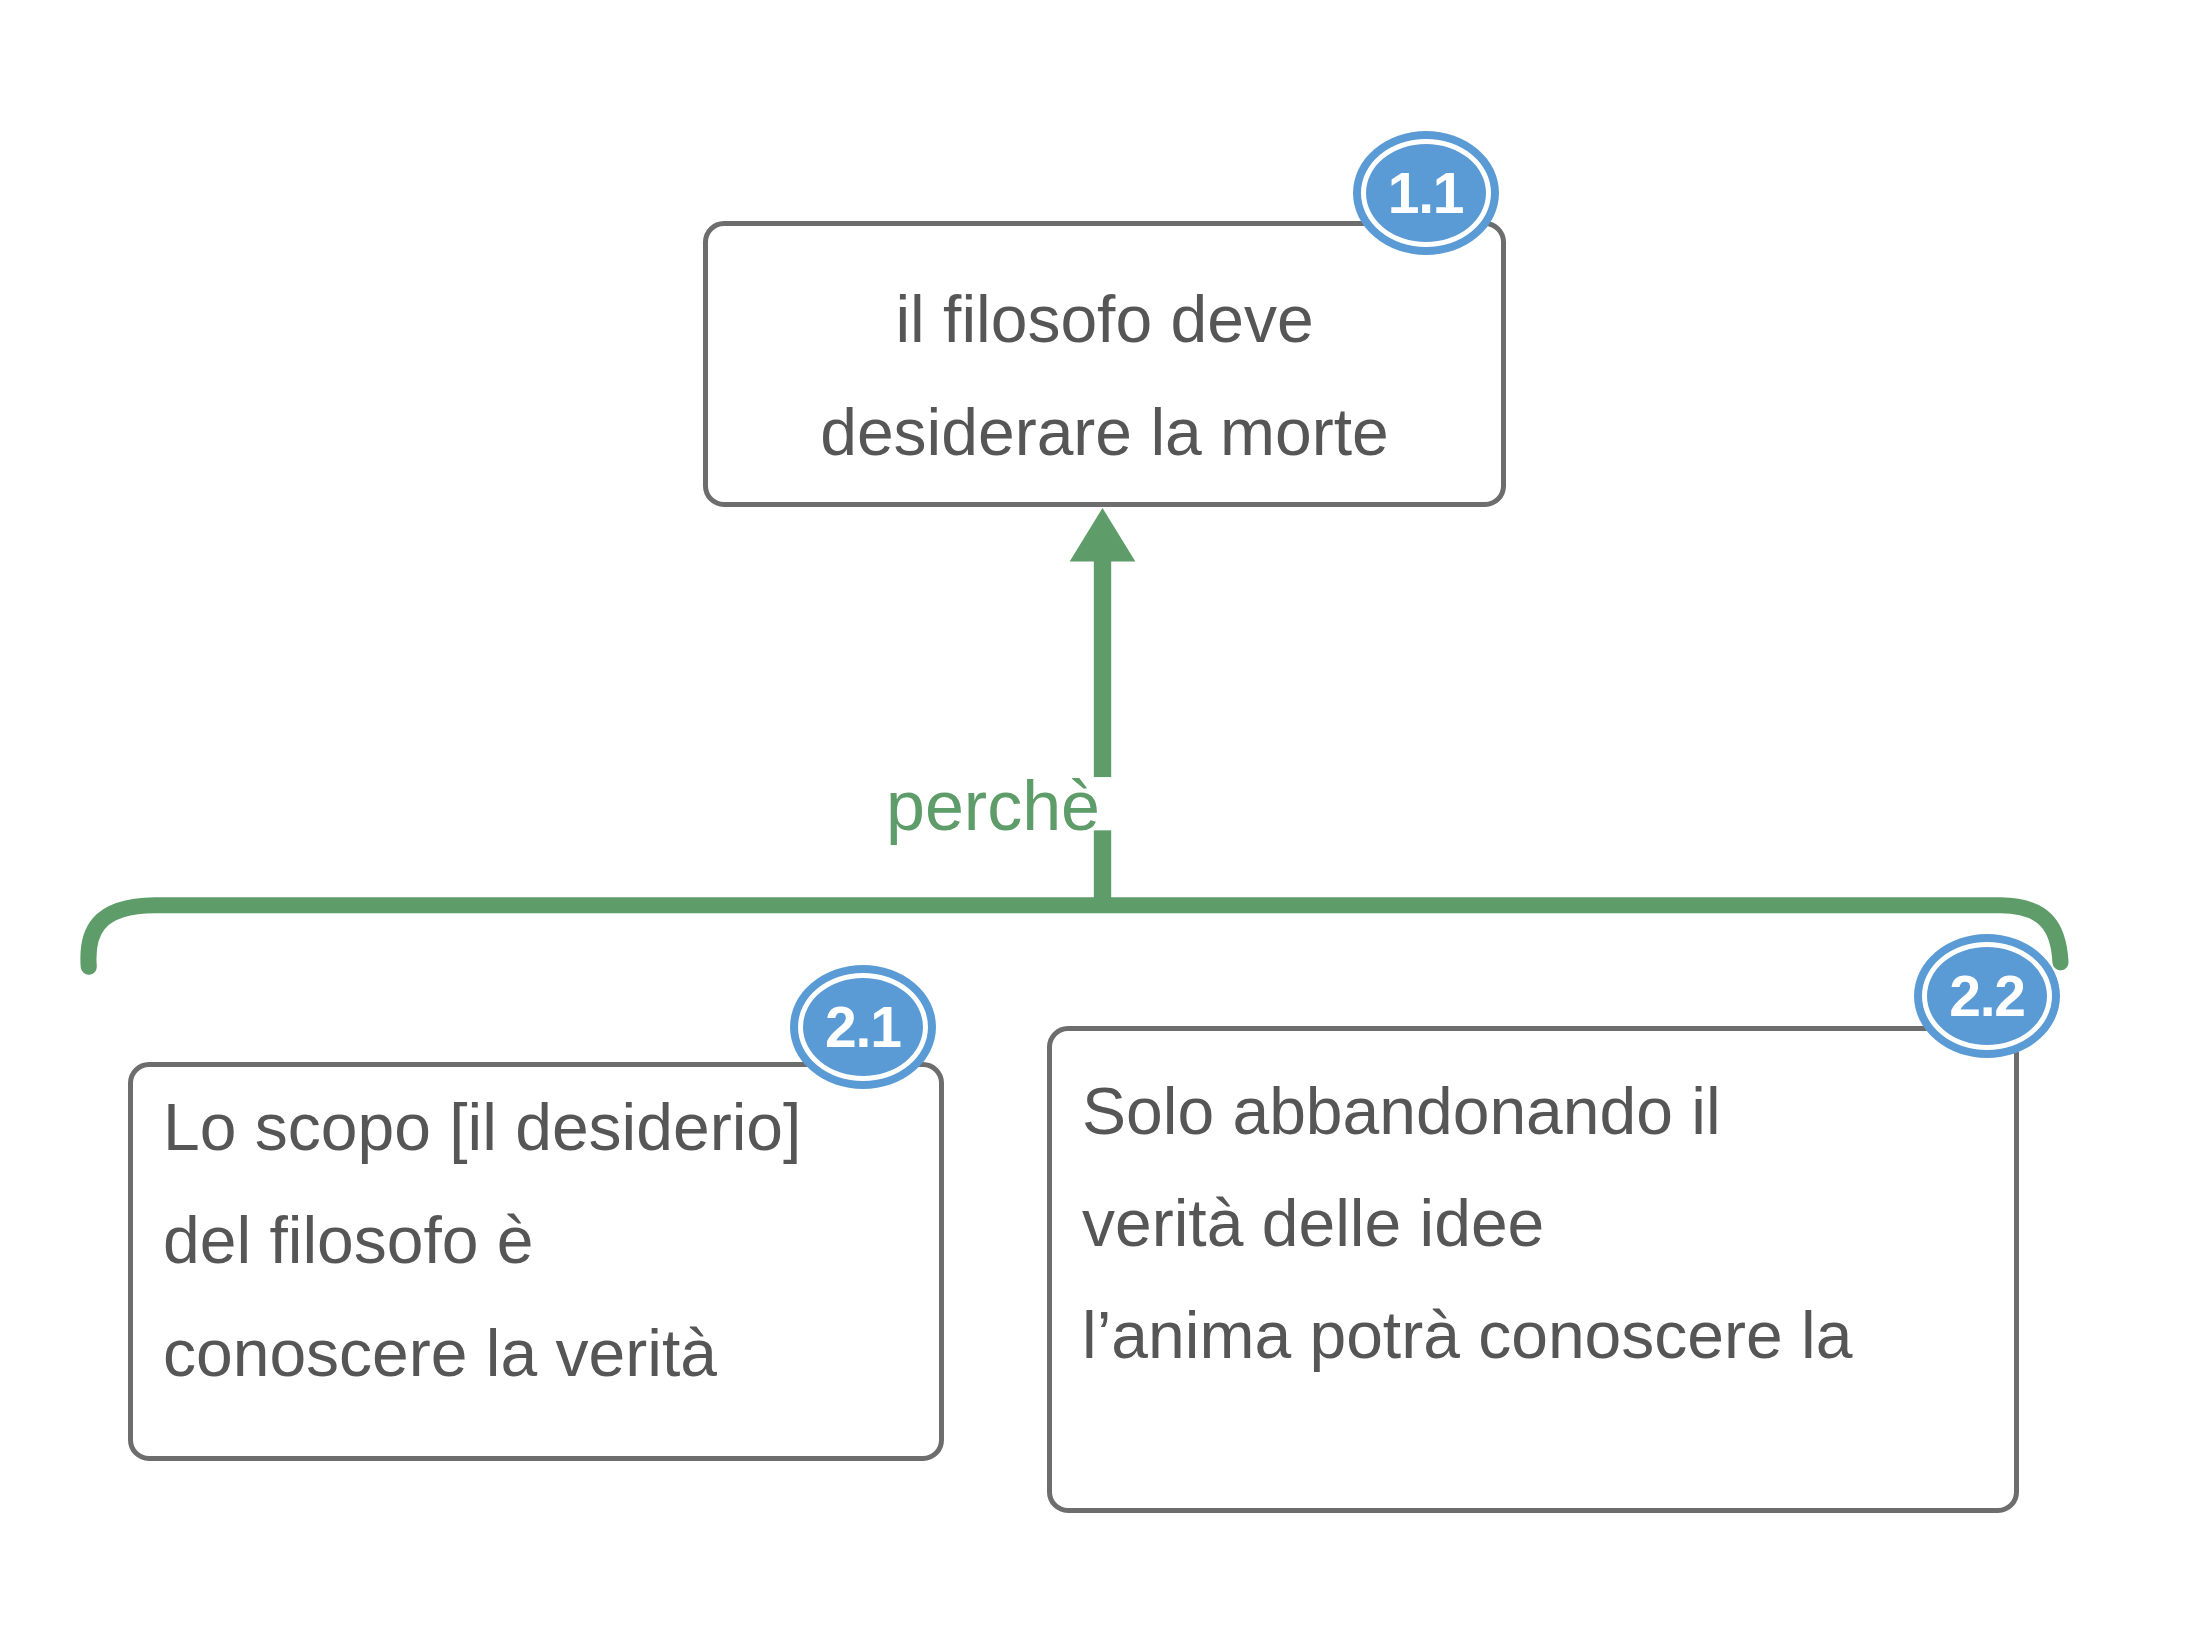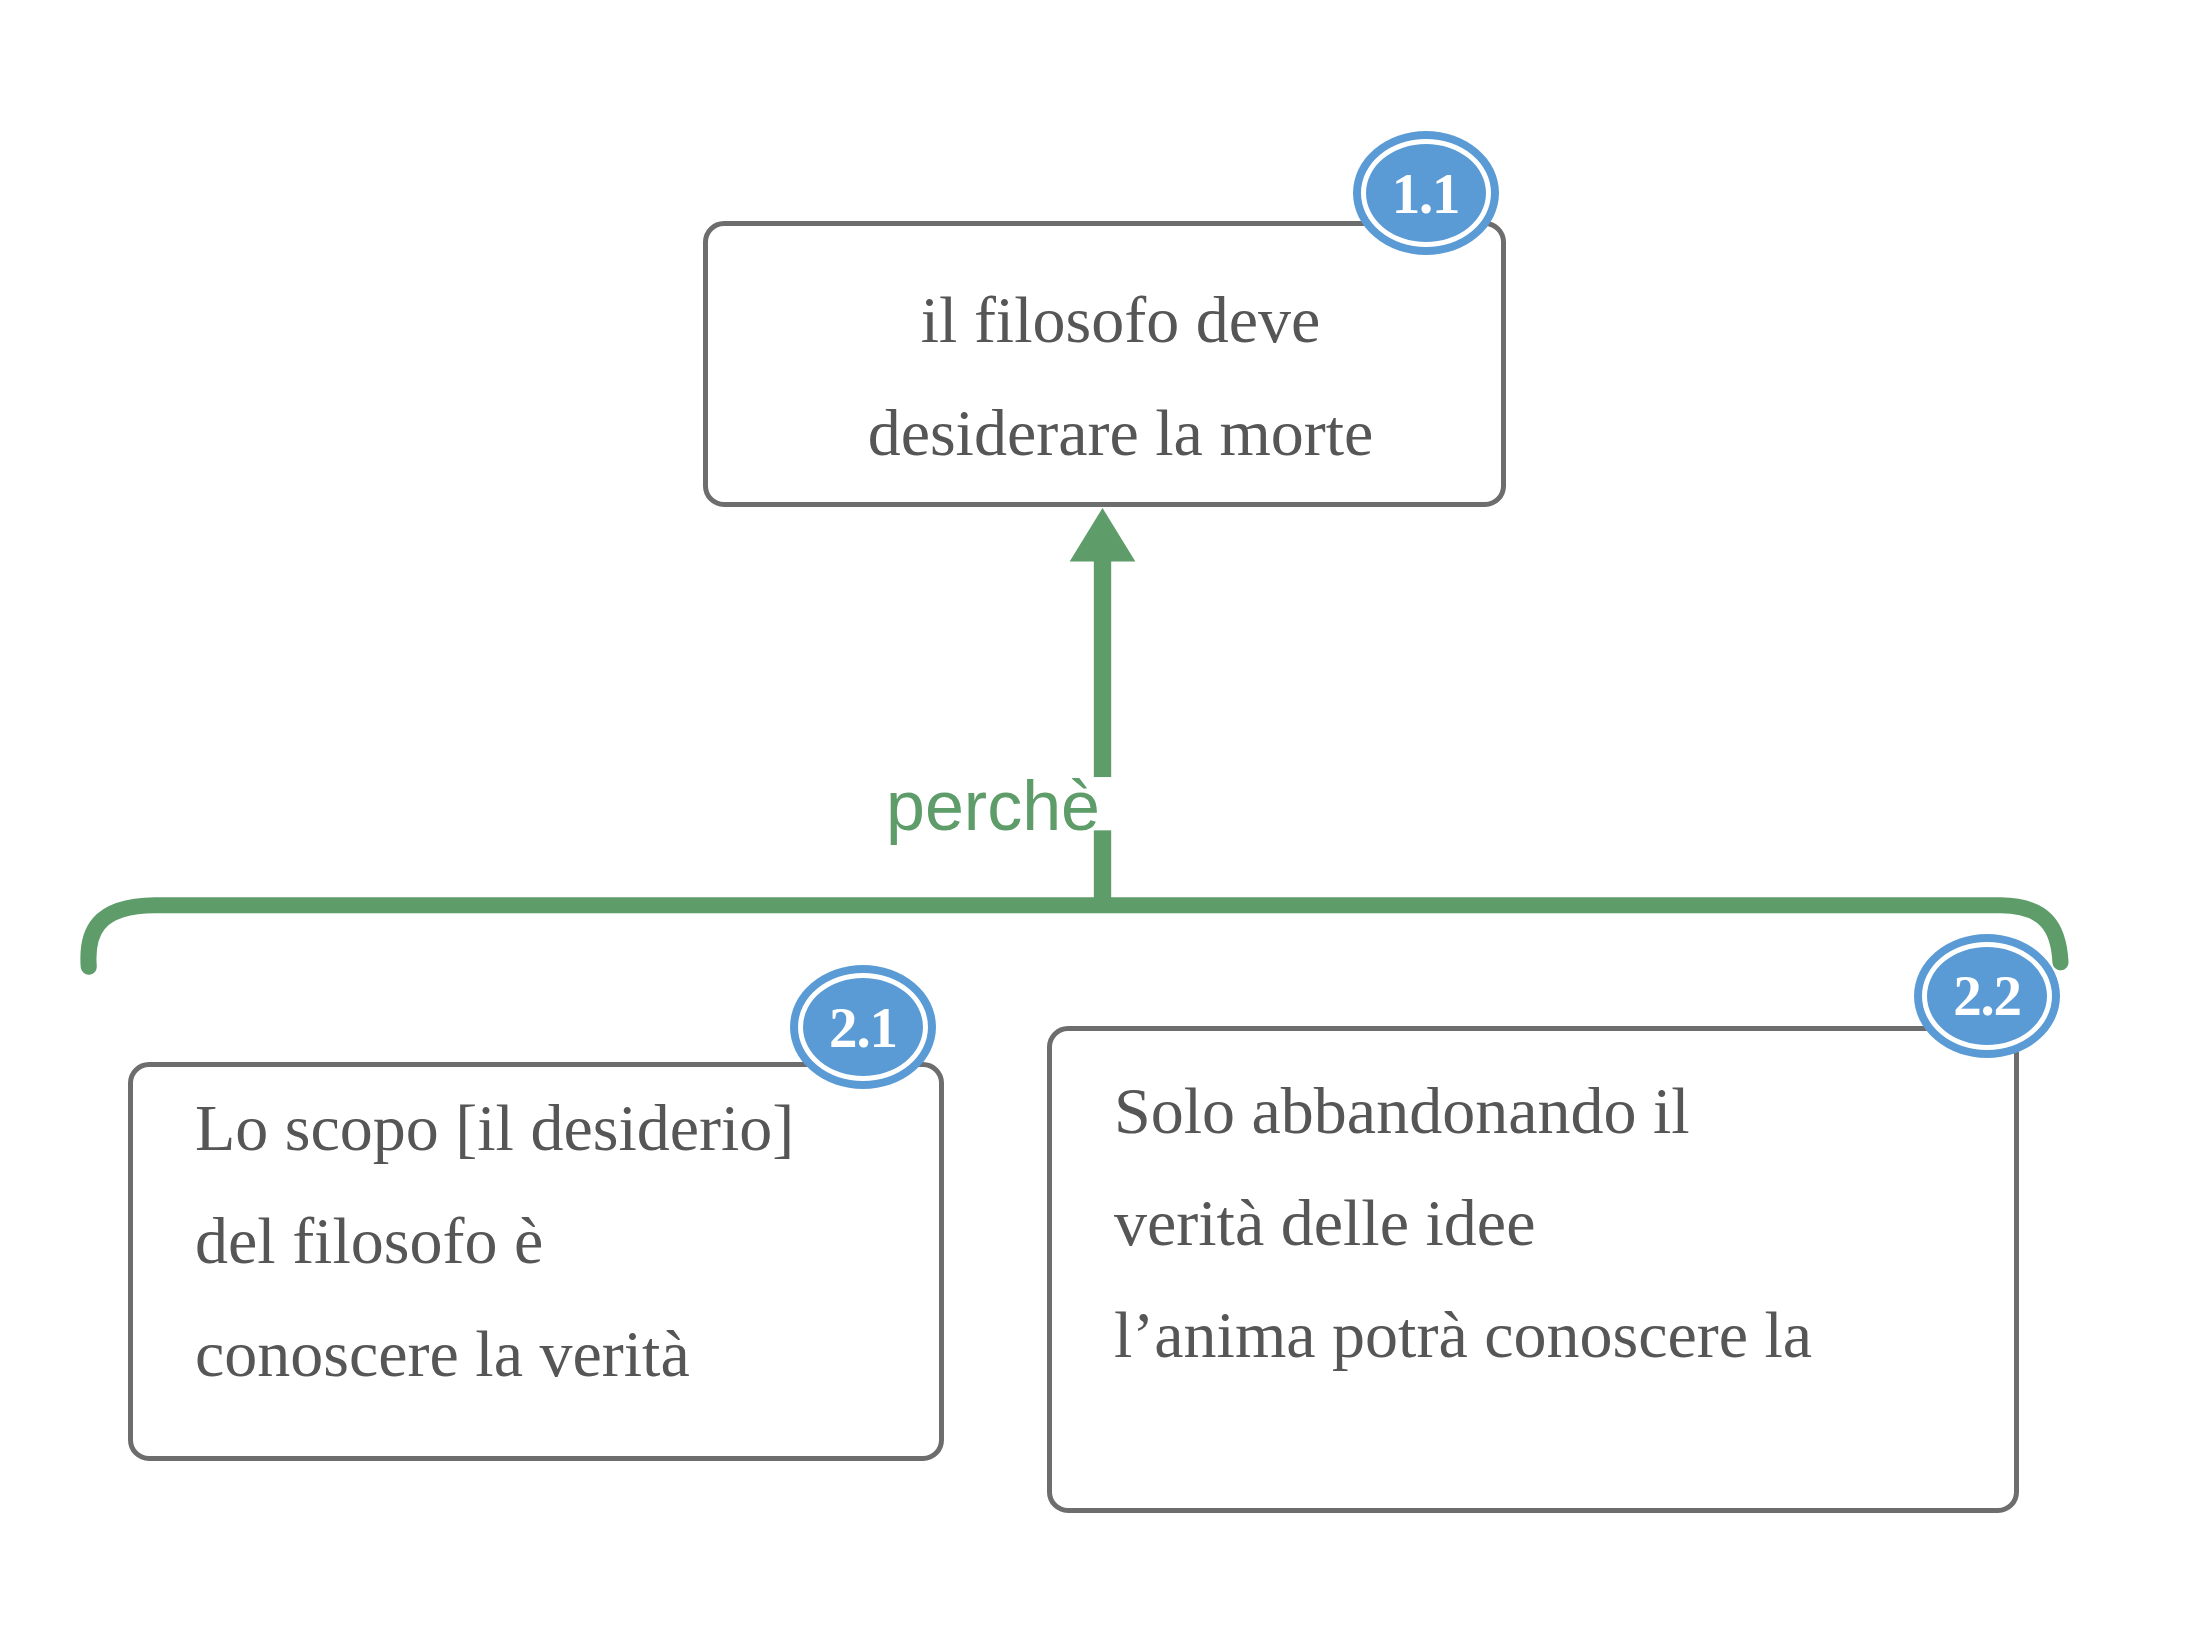--- a/index.html
+++ b/index.html
@@ -25,39 +25,38 @@
 
   .node{
     position:absolute;
     background:#ffffff;
     border:5px solid var(--box_border);
     border-radius:21px;
     box-sizing:border-box;
     z-index:2;
     color:var(--box_text);
     font-size:66px;
-    font-family:Liberation Serif, serif;
   }
   .node-conclusion{
     left:703px;top:221px;width:803px;height:286px;
     text-align:center;
     padding-top:37px;
     line-height:113px;
   }
   .node-premise-left{
     left:128px;top:1062px;width:816px;height:399px;
     padding:3.7px 18.6px 0 30px;
     line-height:113px;
   }
   .node-premise-right{
     left:1047px;top:1026px;width:972px;height:487px;
     padding:23.6px 18.6px 0 30px;
     line-height:112px;
   }
-  .line{white-space:nowrap;padding-left:32px;}
+  .line{white-space:nowrap;}
 
   .badge{
     position:absolute;
     width:146px;height:124px;
     background:var(--blue);
     border-radius:50%;
     display:flex;align-items:center;justify-content:center;
     z-index:3;
   }
   .badge .ring{

